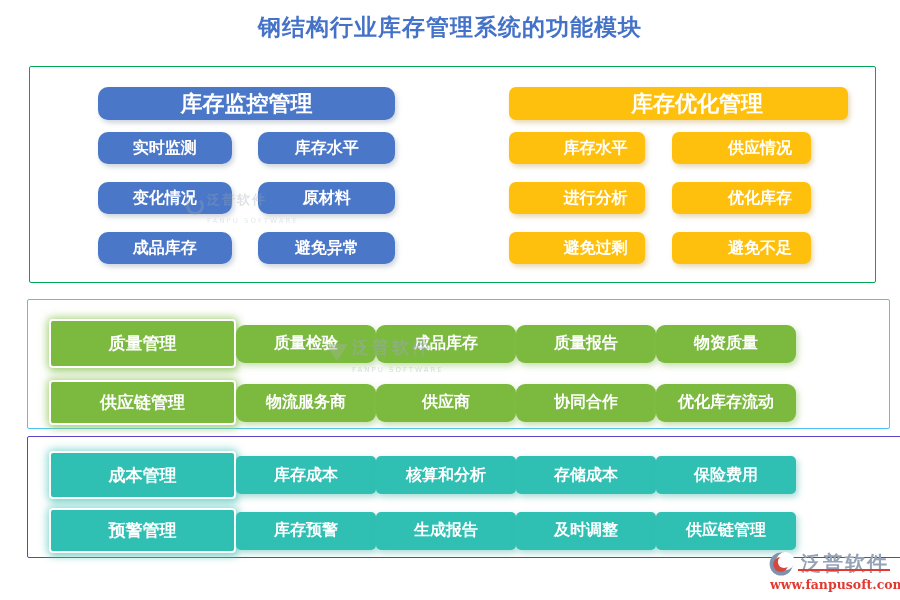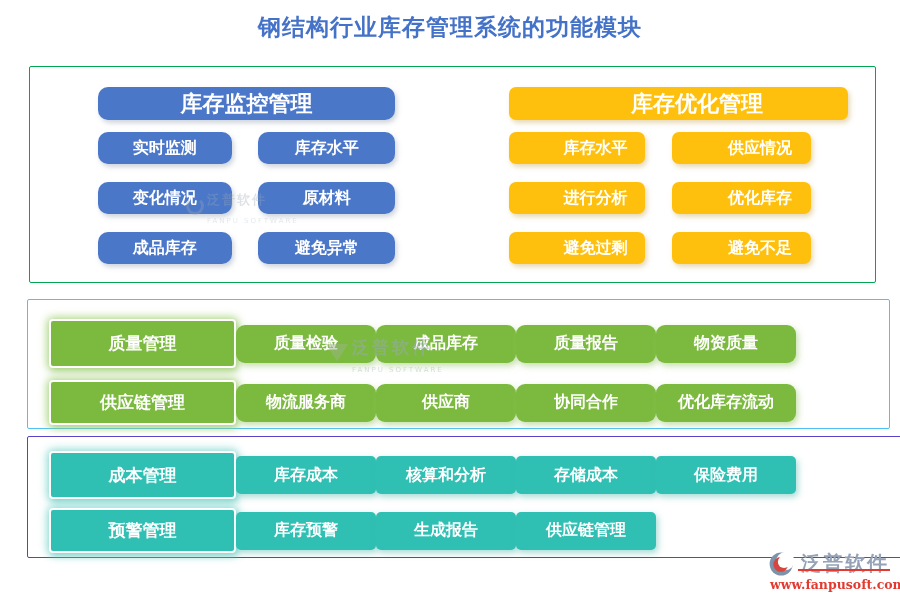--- a/index.html
+++ b/index.html
@@ -110,20 +110,21 @@
     <div class="btn teal hdrbig">成本管理</div>
     <div class="btn teal sub5">库存成本</div>
     <div class="btn teal sub5">核算和分析</div>
     <div class="btn teal sub5">存储成本</div>
     <div class="btn teal sub5">保险费用</div>
   </div>
   <div class="rowline r2">
     <div class="btn teal hdrbig">预警管理</div>
     <div class="btn teal sub5">库存预警</div>
     <div class="btn teal sub5">生成报告</div>
+    <div class="btn teal sub5">及时调整</div>
     <div class="btn teal sub5">供应链管理</div>
   </div>
 </section>
 
 <div class="wm wm-small">
   <span class="swirl"></span>
   <span>
     <span class="t1">泛普软件</span><br>
     <span class="t2">FANPU SOFTWARE</span>
   </span>

